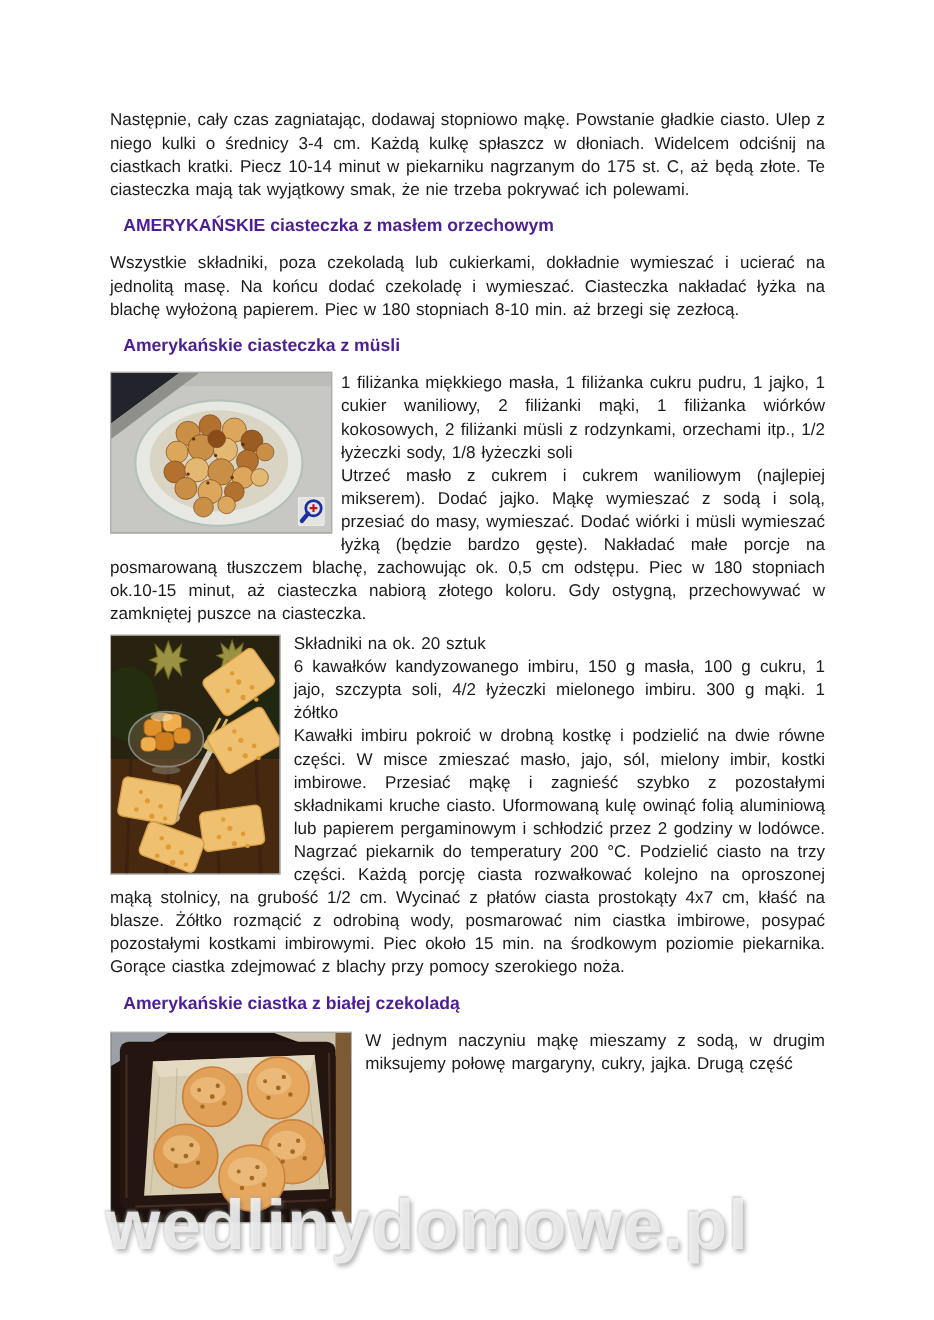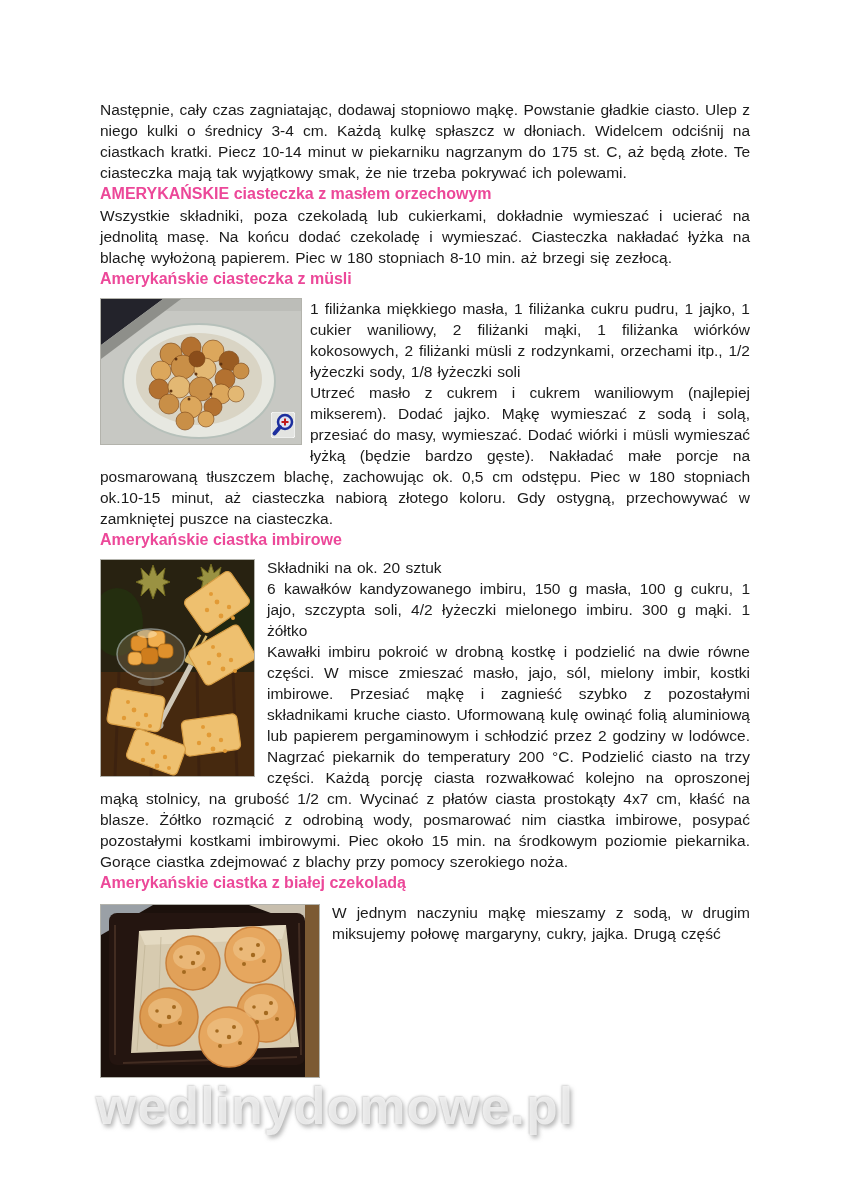--- a/index.html
+++ b/index.html
@@ -6,42 +6,42 @@
   .page {
     position:relative; width:849px; height:1200px; background:#ffffff;
     overflow:hidden; font-family:"Liberation Sans", sans-serif;
   }
   .content { position:absolute; left:100px; top:99px; width:650px; }
   p.body {
     font-size:15.5px; line-height:21px; text-align:justify;
     color:#1b1b1b; margin:0; word-spacing:1px;
   }
   h2.red {
-    font-size:16px; line-height:22px; font-weight:bold; color:#ec4899;
-    margin:0; clear:both;
+    font-size:16px; line-height:22px; font-weight:bold; color:#4c1d95;
+    margin:12px; clear:both;
   }
   .mt8{margin-top:8px}.mt9{margin-top:9px}.mt11{margin-top:11px}
   .mt12{margin-top:12px}.mt13{margin-top:13px}.mt16{margin-top:16px}
   .mt6{margin-top:6px}
 
   .photo {
     float:left; position:relative; display:block;
     border:1px solid #b3b3ac; background:#888; box-sizing:content-box;
   }
   .photo svg { display:block; }
   .photo-musli  { width:200px; height:145px; margin:0 8px 10px 0; }
   .photo-ginger { width:153px; height:216px; margin:2px 12px 8px 0; }
   .photo-white  { width:218px; height:172px; margin:2px 12px 8px 0; }
 
   .zoom-badge { position:absolute; right:6px; bottom:6px; width:24px; height:26px; cursor:pointer; }
 
   .watermark {
     position:absolute; left:96px; top:1076px; z-index:10;
     font-family:"Liberation Sans", sans-serif;
-    font-size:52px; font-weight:bold; letter-spacing:1px; white-space:nowrap;
+    font-size:64px; font-weight:bold; letter-spacing:1px; white-space:nowrap;
     color:rgba(250,250,250,0.78);
     text-shadow: 2px 3px 4px rgba(125,125,125,0.55),
                 -1px -1px 2px rgba(170,170,170,0.45),
                  0 0 1px rgba(200,200,200,0.6);
     pointer-events:none;
   }
 </style>
 </head>
 <body>
 
@@ -100,21 +100,20 @@
             <circle cx="14" cy="10" r="7" fill="#dfe3f2" stroke="#1d2f9e" stroke-width="2.5"></circle>
             <line x1="9" y1="15" x2="3.5" y2="21.5" stroke="#1d2f9e" stroke-width="4" stroke-linecap="round"></line>
             <path d="M14 6.5 v7 M10.5 10 h7" stroke="#c01818" stroke-width="2"></path>
           </svg>
         </span>
       </span>
       <p class="body">1 filiżanka miękkiego masła, 1 filiżanka cukru pudru, 1 jajko, 1 cukier waniliowy, 2 filiżanki mąki, 1 filiżanka wiórków kokosowych, 2 filiżanki müsli z rodzynkami, orzechami itp., 1/2 łyżeczki sody, 1/8 łyżeczki soli</p>
       <p class="body mt12">Utrzeć masło z cukrem i cukrem waniliowym (najlepiej mikserem). Dodać jajko. Mąkę wymieszać z sodą i solą, przesiać do masy, wymieszać. Dodać wiórki i müsli wymieszać łyżką (będzie bardzo gęste). Nakładać małe porcje na posmarowaną tłuszczem blachę, zachowując ok. 0,5 cm odstępu. Piec w 180 stopniach ok.10-15 minut, aż ciasteczka nabiorą złotego koloru. Gdy ostygną, przechowywać w zamkniętej puszce na ciasteczka.</p>
     </div>
 
-    <h2 class="red mt12">Amerykańskie ciastka imbirowe</h2>
     <div class="media mt6">
       <span class="photo photo-ginger">
         <svg width="153" height="216" viewBox="0 0 153 216">
           <defs>
             <g id="spots2" fill="#e29a35">
               <circle cx="0" cy="0" r="2.4"></circle>
                 <circle cx="12" cy="5" r="2.2"></circle>
                 <circle cx="-10" cy="8" r="2.2"></circle>
               <circle cx="4" cy="14" r="2.4"></circle>
                 <circle cx="16" cy="16" r="2"></circle>

